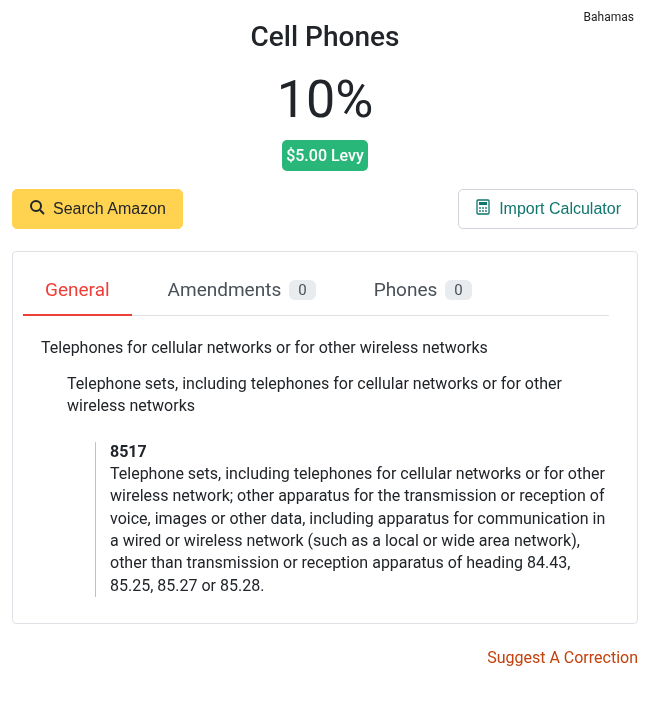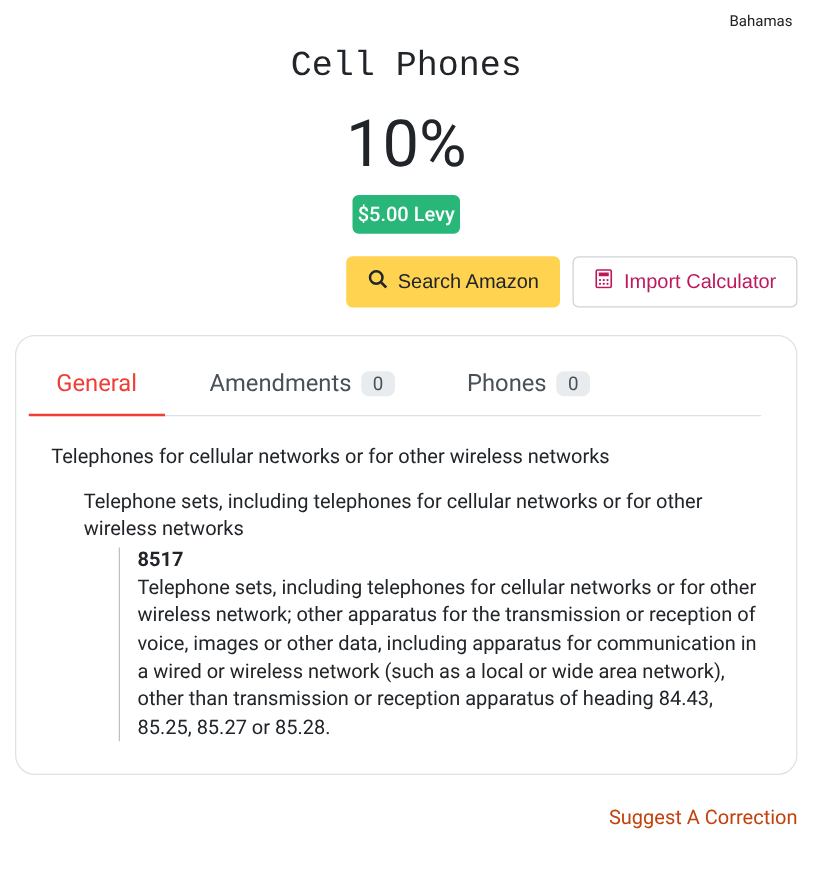--- a/index.html
+++ b/index.html
@@ -19,23 +19,22 @@
       position: absolute;
       top: 10px;
       right: 16px;
       font-size: 12px;
       color: #222;
     }
     .page-title {
       text-align: center;
       font-size: 28px;
       font-weight: 500;
-      margin-top: 26px;
-      color: #212529;
-      font-family: Liberation Mono, monospace;
+      margin-top: 8px;
+      color: #212529;
     }
     .percentage {
       text-align: center;
       font-size: 52px;
       font-weight: 400;
       margin-top: 16px;
       color: #212529;
     }
     .levy-badge {
       display: block;
@@ -43,48 +42,48 @@
       width: fit-content;
       background: #28b779;
       color: #fff;
       font-size: 16px;
       font-weight: 500;
       padding: 6px 4px;
       border-radius: 5px;
     }
     .button-row {
       display: flex;
-      justify-content: flex-end;
+      justify-content: space-between;
       gap: 10px;
       margin-top: 18px;
     }
     .btn {
       display: inline-flex;
       align-items: center;
       gap: 8px;
       padding: 9px 16px;
       font-size: 16px;
       border-radius: 5px;
       cursor: pointer;
       border: 1px solid #ced4da;
       background: #fff;
-      color: #be185d;
+      color: #0f766e;
     }
     .btn-amazon {
       background: #ffd250;
       border: 1px solid #ffd250;
       color: #212529;
     }
     .btn svg {
       width: 16px;
       height: 16px;
     }
     .card {
       border: 1px solid #dee2e6;
-      border-radius: 16px;
+      border-radius: 4px;
       margin-top: 22px;
       padding: 0;
     }
     .tabs {
       display: flex;
       border-bottom: 1px solid #dee2e6;
       margin: 18px 28px 0 28px;
       gap: 50px;
     }
     .tab {
@@ -133,21 +132,21 @@
     }
     .indent-1 {
       margin-top: 16px;
       margin-left: 26px;
       padding-left: 0;
       font-size: 16px;
       color: #212529;
       line-height: 1.4;
     }
     .indent-2 {
-      margin-top: 3px;
+      margin-top: 24px;
       margin-left: 54px;
       padding-left: 14px;
       border-left: 1px solid #c0c0c0;
     }
     .indent-2 .sub-code {
       font-weight: 700;
       font-size: 16px;
       color: #212529;
     }
     .indent-2 .sub-desc {

